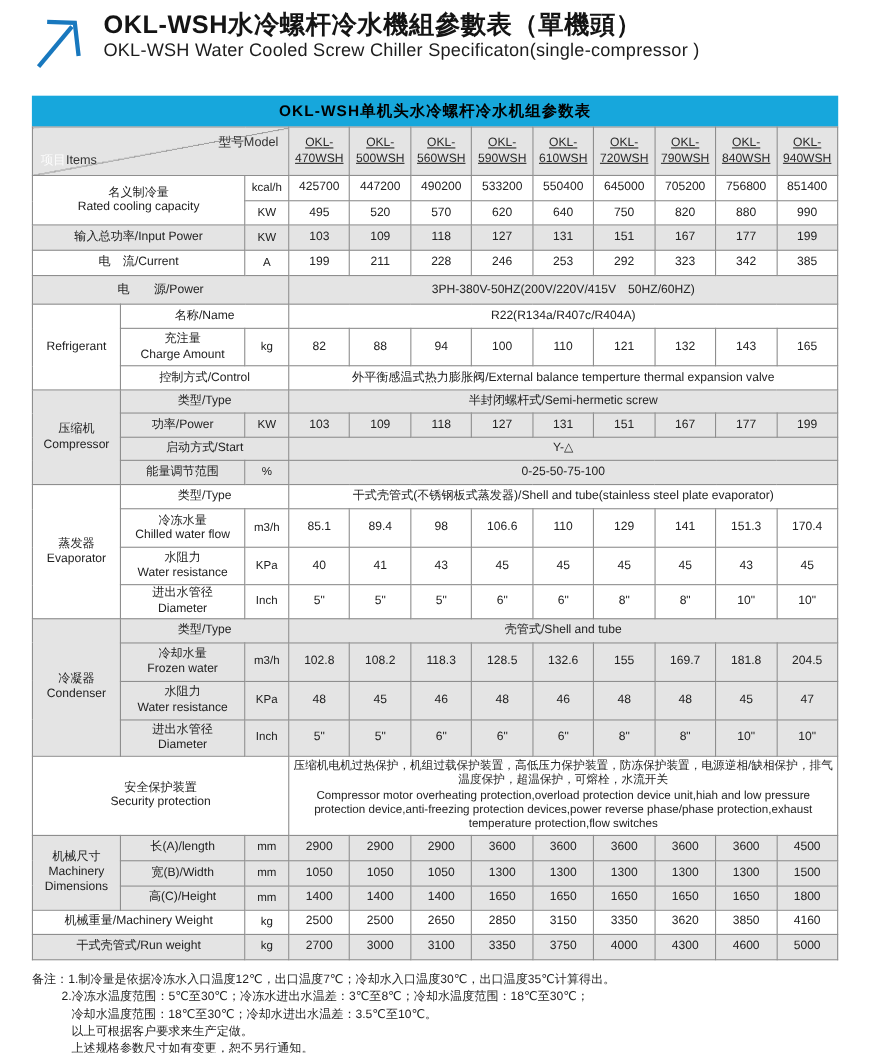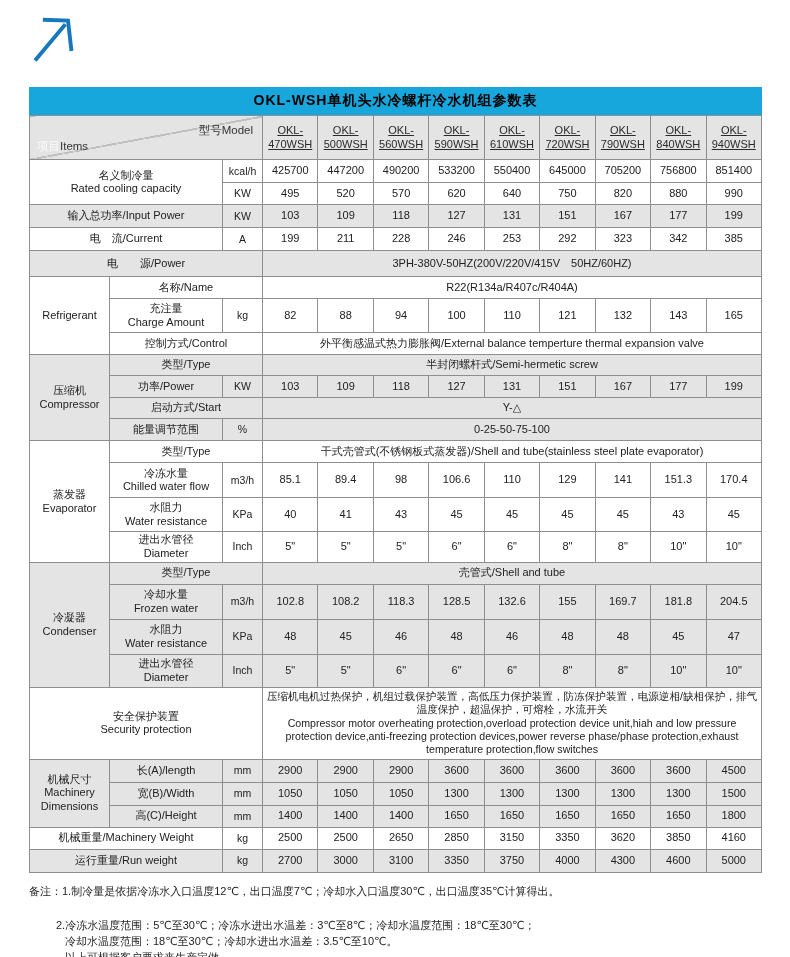--- a/index.html
+++ b/index.html
@@ -67,34 +67,36 @@
         rgba(0,0,0,0) 49.5%, #9a9a9a 49.5%, #9a9a9a 50.6%, rgba(0,0,0,0) 50.6%)
       #e4e4e4 !important;
   }
   .corner .items { position:absolute; left:7px; bottom:6px; font-size:11.5px; color:#333; }
   .corner .items .zh { color:#fbfbfb; }
   .corner .model { position:absolute; right:9px; top:7px; font-size:11.5px; color:#333; }
   td.model-cell { font-size:11px; color:#2a2a2a; line-height:1.3;text-decoration:underline; }
 
   
   .notes { margin-top:11px; font-size:11px; color:#1f1f1f; line-height:1.42; }
-  .notes .ind1 { padding-left:27px;margin-top:19px; }
+  .notes .ind1 { padding-left:27px; }
   .notes .ind2 { padding-left:36px; }
 </style>
 </head>
 <body>
 
 <div class="page">
 
   <div class="title-block">
     <svg class="logo" width="52" height="52" viewBox="0 0 60 60" aria-hidden="true">
       <path d="M7 56 L42 14" stroke="#1878be" stroke-width="4.5" fill="none"></path>
       <path d="M16 9 L45 10 L49 45" stroke="#1878be" stroke-width="4.5" fill="none" stroke-linejoin="miter"></path>
     </svg>
     <div class="title-text">
+      <h1>OKL-WSH水冷螺杆冷水機組參數表（單機頭）</h1>
+      <h2>OKL-WSH Water Cooled Screw Chiller Specificaton(single-compressor )</h2>
     </div>
   </div>
 
   <div class="banner">OKL-WSH单机头水冷螺杆冷水机组参数表</div>
 
   <table class="spec">
     <colgroup>
       <col style="width:80px">
         <col style="width:113px">
         <col style="width:40px">
@@ -392,21 +394,21 @@
           <td class="val">2500</td>
           <td class="val">2650</td>
           <td class="val">2850</td>
           <td class="val">3150</td>
           <td class="val">3350</td>
           <td class="val">3620</td>
           <td class="val">3850</td>
           <td class="val">4160</td>
         </tr>
         <tr class="gray" style="height: 23px;">
-          <td colspan="2" class="lab">运行重量/Run weight</td>
+          <td colspan="2" class="lab">干式壳管式/Run weight</td>
           <td class="unit">kg</td>
           <td class="val">2700</td>
           <td class="val">3000</td>
           <td class="val">3100</td>
           <td class="val">3350</td>
           <td class="val">3750</td>
           <td class="val">4000</td>
           <td class="val">4300</td>
           <td class="val">4600</td>
           <td class="val">5000</td>

